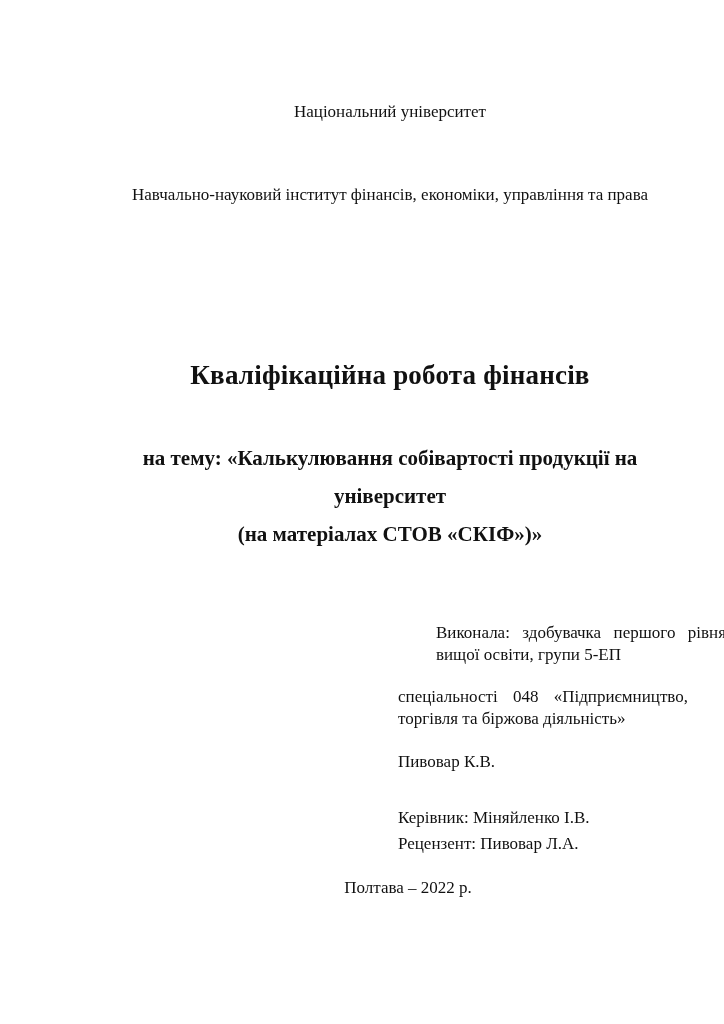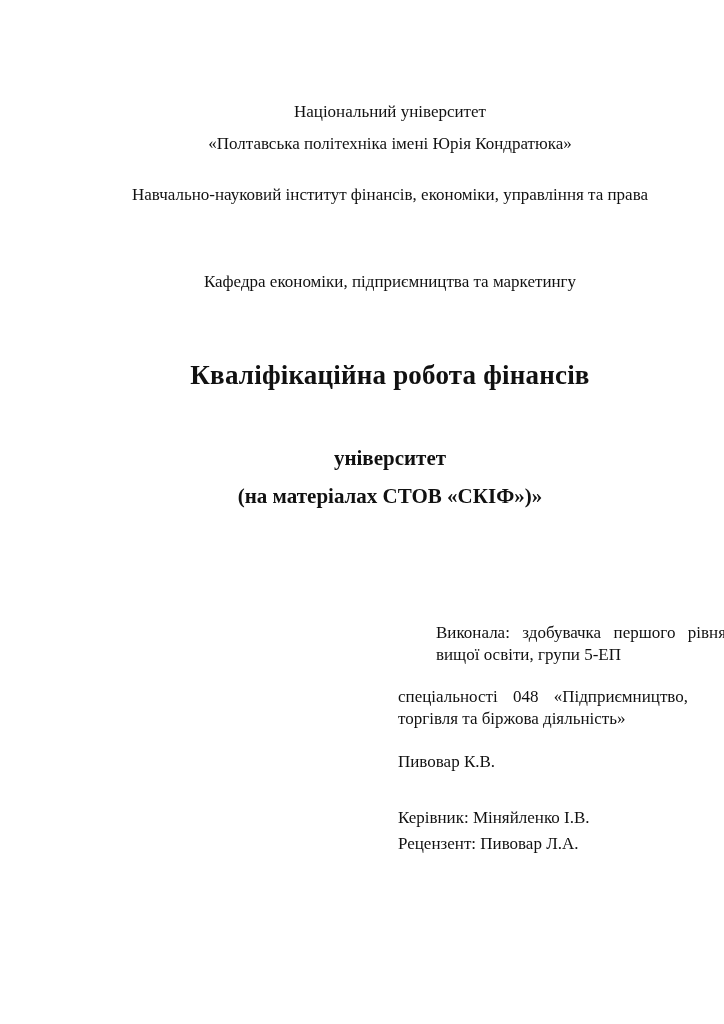--- a/index.html
+++ b/index.html
@@ -59,38 +59,38 @@
     transform: translateX(18px);
   }
 </style>
 </head>
 <body>
 
 <div class="page">
 
   <div class="abs center-col body-text university-block">
     <div>Національний університет</div>
-    <div>«Полтавська політехніка імені Юрія Кондратюка»</div>
   </div>
 
   <div class="abs center-col body-text institute-line">Навчально-науковий інститут фінансів, економіки, управління та права</div>
 
-  <div class="abs center-col body-text department-line">Кафедра економіки, підприємництва та маркетингу</div>
 
   <div class="abs center-col main-title">Кваліфікаційна робота фінансів</div>
 
   <div class="abs center-col topic-block">
+    <div>на тему: «Калькулювання собівартості продукції на</div>
     <div>університет</div>
     <div>(на матеріалах СТОВ «СКІФ»)»</div>
   </div>
 
   <p class="abs credentials-block cred-p1">Виконала: здобувачка першого рівня вищої освіти, групи 5-ЕП</p>
 
   <p class="abs credentials-block cred-p2">спеціальності 048 «Підприємництво, торгівля та біржова діяльність»</p>
 
   <p class="abs credentials-block cred-p3">Пивовар К.В.</p>
 
   <p class="abs credentials-block cred-p4">Керівник: Міняйленко І.В.</p>
 
   <p class="abs credentials-block cred-p5">Рецензент: Пивовар Л.А.</p>
 
+  <div class="abs center-col body-text footer-line">Полтава – 2022 р.</div>
 
 </div>
 
 </body></html>

